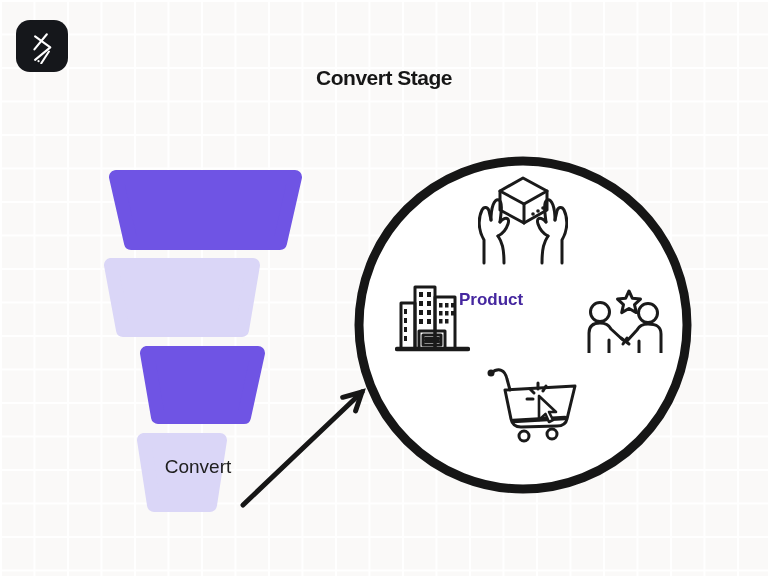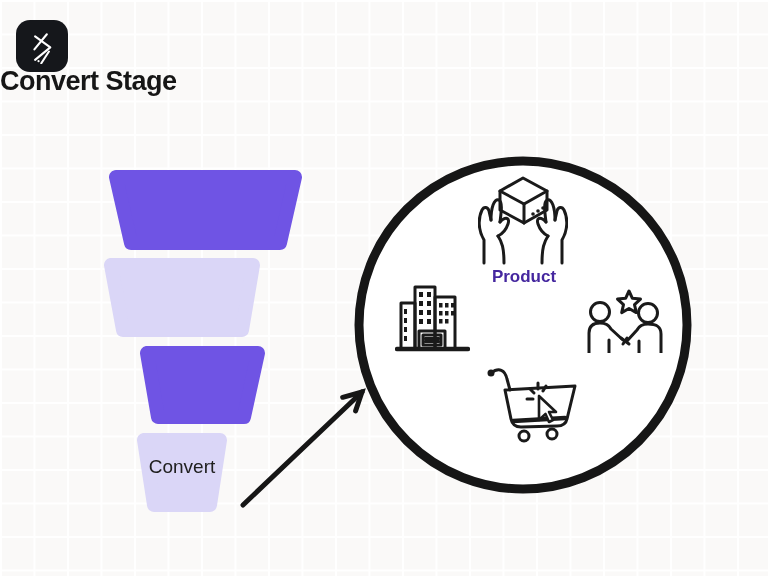--- a/index.html
+++ b/index.html
@@ -18,37 +18,38 @@
     background-size:33.5px 33.5px;
   }
   .logo{
     position:absolute;left:16px;top:20px;
     width:52px;height:52px;border-radius:14px;
     background:var(--logo-bg,#15171B);
     display:flex;align-items:center;justify-content:center;
   }
   .title{
     position:absolute;left:0;right:0;top:66px;margin:0;
-    text-align:left;
-    font-size:27px;font-weight:800;letter-spacing:-0.5px;
+    text-align:center;
+    font-size:21px;font-weight:800;letter-spacing:-0.5px;
     color:var(--ink,#161616);
   }
   .scene{position:absolute;left:0;top:0;}
   .seg-purple{fill:var(--funnel-purple);stroke:var(--funnel-purple);stroke-width:14;stroke-linejoin:round;}
   .seg-light{fill:var(--funnel-light);stroke:var(--funnel-light);stroke-width:14;stroke-linejoin:round;}
   .cycle-circle{fill:#FFFFFF;stroke:var(--ink,#161616);stroke-width:9;}
   .arrow{fill:none;stroke:var(--ink,#161616);stroke-width:5;stroke-linecap:round;}
   .convert-label{
-    position:absolute;left:122px;top:456px;width:120px;
+    position:absolute;left:138px;top:456px;width:120px;
     text-align:center;font-size:19px;color:#202020;
   }
   .cycle-label{
-    position:absolute;width:130px;text-align:center;
+    position:absolute;width:130px;text-align:left;
     font-size:17px;font-weight:700;
     color:var(--label-purple,#45279F);
+    margin-top:23px;
   }
   .lbl-product{left:459px;top:267px;}
   .lbl-company{left:372px;top:359px;}
   .lbl-customer{left:560px;top:359px;}
   .lbl-purchased{left:471px;top:436px;}
   .picto{position:absolute;}
   .picto path,.picto rect,.picto circle,.picto polygon,.picto line{vector-effect:non-scaling-stroke;}
   .ln{fill:none;stroke:#1a1a1a;stroke-width:3;stroke-linecap:round;stroke-linejoin:round;}
   .ln-thick{fill:none;stroke:#1a1a1a;stroke-width:4.5;stroke-linecap:round;stroke-linejoin:round;}
   .fill-dark{fill:#1a1a1a;stroke:none;}

